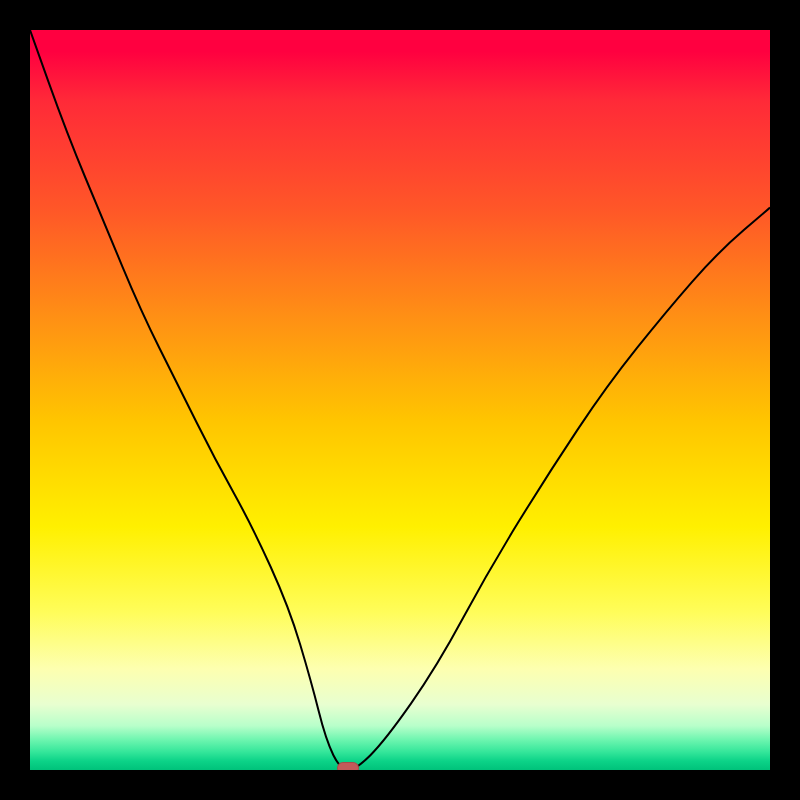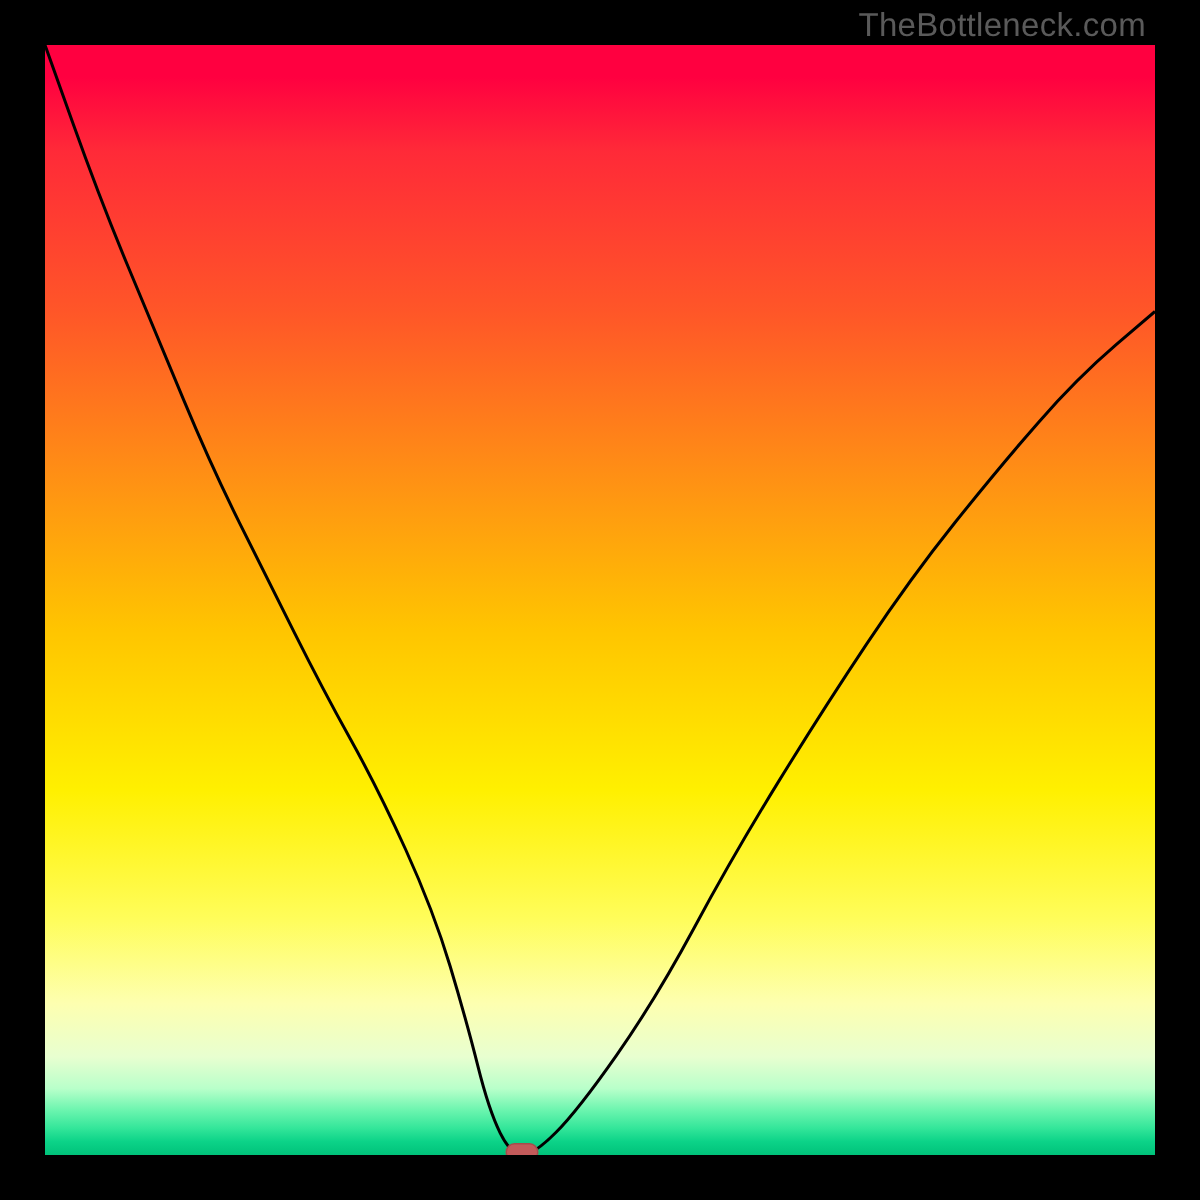--- a/index.html
+++ b/index.html
@@ -87,21 +87,20 @@
     height: 12px;
     border-radius: 6px;
     background: #c35a5a;
     box-shadow: 0 0 0 1px rgba(0,0,0,0.15) inset;
   }
 </style>
 </head>
 <body>
 
 <div class="frame">
-  <div class="watermark">TheBottleneck.com</div>
 
   <div class="plot">
     <div class="grad-main"></div>
     <div class="bottom-band"></div>
 
     <svg class="curve" viewBox="0 0 740 740" preserveAspectRatio="none">
       <path d="M 0 0 Q 0 0 18.5 51.80000000000001 Q 37 103.60000000000002 55.5 148 Q 74 192.39999999999998 92.5 236.79999999999998 Q 111 281.2 129.5 318.2 Q 148 355.2 166.5 392.2 Q 185 429.2 203.5 462.5 Q 222 495.79999999999995 240.5 536.5 Q 259 577.2 270.1 614.2 Q 281.2 651.2 288.6 680.8 Q 296 710.4 303.4 725.2 Q 310.8 740 318.20000000000005 740 Q 325.6 740 340.4 725.2 Q 355.2 710.4 381.1 673.4 Q 407.00000000000006 636.4 432.90000000000003 588.3 Q 458.8 540.2 488.4 492.1 Q 518 444 547.6 399.6 Q 577.2 355.2 606.8 318.2 Q 636.4 281.2 662.3 251.6 Q 688.2 222 714.1 199.8 T 740 177.60000000000002"></path>
     </svg>
 
     <div class="marker" style="left: 307.2px; top: 732px; background: rgb(195, 90, 90);"></div>

